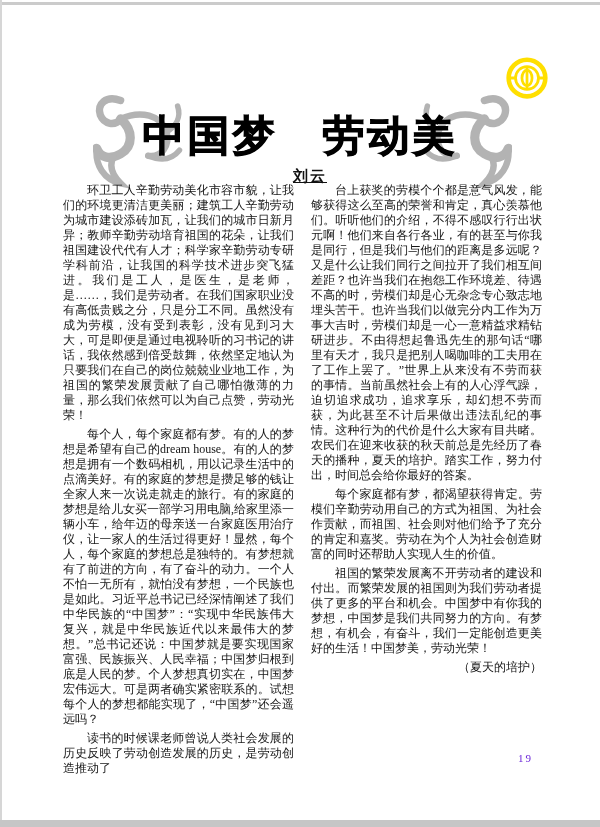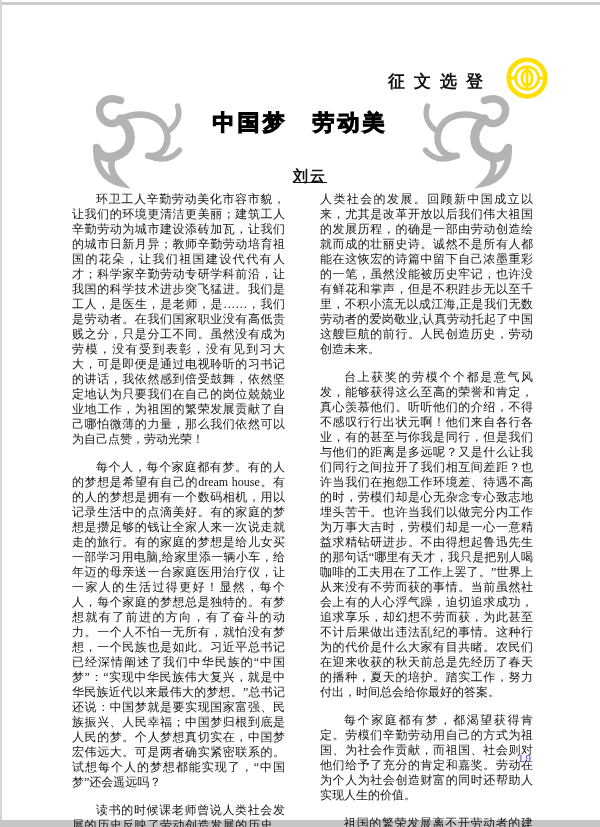--- a/index.html
+++ b/index.html
@@ -18,50 +18,49 @@
   }
   .logo { position:absolute; top:56px; left:505px; }
 
   .ornament { position:absolute; top:92px; }
   .ornament.left  { left:93px; }
   .ornament.right { left:420px; transform:scaleX(-1); }
 
   .title {
     position:absolute; top:108px; left:0; width:600px; text-align:center;
     font-family:"DejaVu Sans","Liberation Sans",sans-serif;
-    font-size:22px; font-weight:900; letter-spacing:3px; color:#000;
+    font-size:42px; font-weight:900; letter-spacing:3px; color:#000;
     -webkit-text-stroke:1px #000; margin:0;
   }
   .author {
     position:absolute; top:157px; left:0; width:600px; text-align:center;
     font-family:"DejaVu Sans","Liberation Sans",sans-serif;
     font-size:15px; font-weight:bold; color:#111; margin:10px; letter-spacing:2px;text-decoration:underline;
   }
 
   .body-cols { position:absolute; top:179px; left:59px; width:488px; display:flex; gap:9px; }
   .col { width:239px; font-size:12px; line-height:15px; text-align:justify; color:#161616; }
-  .col p { margin:13px; text-indent:2em; }
+  .col p { margin:4px; text-indent:2em; }
   .col p.cont { text-indent:0; }
   .col p.byline { text-indent:0; text-align:right; }
 
   .page-number {
     position:absolute; top:752px; left:518px;
     font-size:11px; letter-spacing:2px; color:#6d28d9;
     font-family:"Liberation Serif","DejaVu Serif",serif;
   }
 </style>
 </head>
 <body>
 
 <div class="page">
   <div class="edge-top"></div>
   <div class="edge-left"></div>
   <div class="edge-bottom"></div>
 
-  <div class="header-label">征文选登</div>
 
   <svg class="logo" width="44" height="44" viewBox="0 0 48 48">
     <g fill="none" stroke="#FFDF00">
       <circle cx="24" cy="24" r="20" stroke-width="5"></circle>
       <circle cx="24" cy="24" r="12.5" stroke-width="3"></circle>
       <ellipse cx="24" cy="24" rx="5.5" ry="8.5" stroke-width="3"></ellipse>
       <path d="M4,24 H11.5 M36.5,24 H44" stroke-width="3.5"></path>
       <path d="M24,11.5 V36.5" stroke-width="3"></path>
     </g>
   </svg>
@@ -91,21 +90,20 @@
   <h1 class="title">中国梦　劳动美</h1>
   <div class="author">刘云</div>
 
   <div class="body-cols">
     <div class="col">
       <p>环卫工人辛勤劳动美化市容市貌，让我们的环境更清洁更美丽；建筑工人辛勤劳动为城市建设添砖加瓦，让我们的城市日新月异；教师辛勤劳动培育祖国的花朵，让我们祖国建设代代有人才；科学家辛勤劳动专研学科前沿，让我国的科学技术进步突飞猛进。我们是工人，是医生，是老师，是……，我们是劳动者。在我们国家职业没有高低贵贱之分，只是分工不同。虽然没有成为劳模，没有受到表彰，没有见到习大大，可是即便是通过电视聆听的习书记的讲话，我依然感到倍受鼓舞，依然坚定地认为只要我们在自己的岗位兢兢业业地工作，为祖国的繁荣发展贡献了自己哪怕微薄的力量，那么我们依然可以为自己点赞，劳动光荣！</p>
       <p>每个人，每个家庭都有梦。有的人的梦想是希望有自己的dream house。有的人的梦想是拥有一个数码相机，用以记录生活中的点滴美好。有的家庭的梦想是攒足够的钱让全家人来一次说走就走的旅行。有的家庭的梦想是给儿女买一部学习用电脑,给家里添一辆小车，给年迈的母亲送一台家庭医用治疗仪，让一家人的生活过得更好！显然，每个人，每个家庭的梦想总是独特的。有梦想就有了前进的方向，有了奋斗的动力。一个人不怕一无所有，就怕没有梦想，一个民族也是如此。习近平总书记已经深情阐述了我们中华民族的“中国梦”：“实现中华民族伟大复兴，就是中华民族近代以来最伟大的梦想。”总书记还说：中国梦就是要实现国家富强、民族振兴、人民幸福；中国梦归根到底是人民的梦。个人梦想真切实在，中国梦宏伟远大。可是两者确实紧密联系的。试想每个人的梦想都能实现了，“中国梦”还会遥远吗？</p>
       <p>读书的时候课老师曾说人类社会发展的历史反映了劳动创造发展的历史，是劳动创造推动了</p>
     </div>
     <div class="col">
-      <p class="cont">人类社会的发展。回顾新中国成立以来，尤其是改革开放以后我们伟大祖国的发展历程，的确是一部由劳动创造绘就而成的壮丽史诗。诚然不是所有人都能在这恢宏的诗篇中留下自己浓墨重彩的一笔，虽然没能被历史牢记，也许没有鲜花和掌声，但是不积跬步无以至千里，不积小流无以成江海,正是我们无数劳动者的爱岗敬业,认真劳动托起了中国这艘巨航的前行。人民创造历史，劳动创造未来。</p>
       <p>台上获奖的劳模个个都是意气风发，能够获得这么至高的荣誉和肯定，真心羡慕他们。听听他们的介绍，不得不感叹行行出状元啊！他们来自各行各业，有的甚至与你我是同行，但是我们与他们的距离是多远呢？又是什么让我们同行之间拉开了我们相互间差距？也许当我们在抱怨工作环境差、待遇不高的时，劳模们却是心无杂念专心致志地埋头苦干。也许当我们以做完分内工作为万事大吉时，劳模们却是一心一意精益求精钻研进步。不由得想起鲁迅先生的那句话“哪里有天才，我只是把别人喝咖啡的工夫用在了工作上罢了。”世界上从来没有不劳而获的事情。当前虽然社会上有的人心浮气躁，迫切追求成功，追求享乐，却幻想不劳而获，为此甚至不计后果做出违法乱纪的事情。这种行为的代价是什么大家有目共睹。农民们在迎来收获的秋天前总是先经历了春天的播种，夏天的培护。踏实工作，努力付出，时间总会给你最好的答案。</p>
       <p>每个家庭都有梦，都渴望获得肯定。劳模们辛勤劳动用自己的方式为祖国、为社会作贡献，而祖国、社会则对他们给予了充分的肯定和嘉奖。劳动在为个人为社会创造财富的同时还帮助人实现人生的价值。</p>
       <p>祖国的繁荣发展离不开劳动者的建设和付出。而繁荣发展的祖国则为我们劳动者提供了更多的平台和机会。中国梦中有你我的梦想，中国梦是我们共同努力的方向。有梦想，有机会，有奋斗，我们一定能创造更美好的生活！中国梦美，劳动光荣！</p>
       <p class="byline">（夏天的培护）</p>
     </div>
   </div>
 
   <div class="page-number">19</div>
 </div>
 

